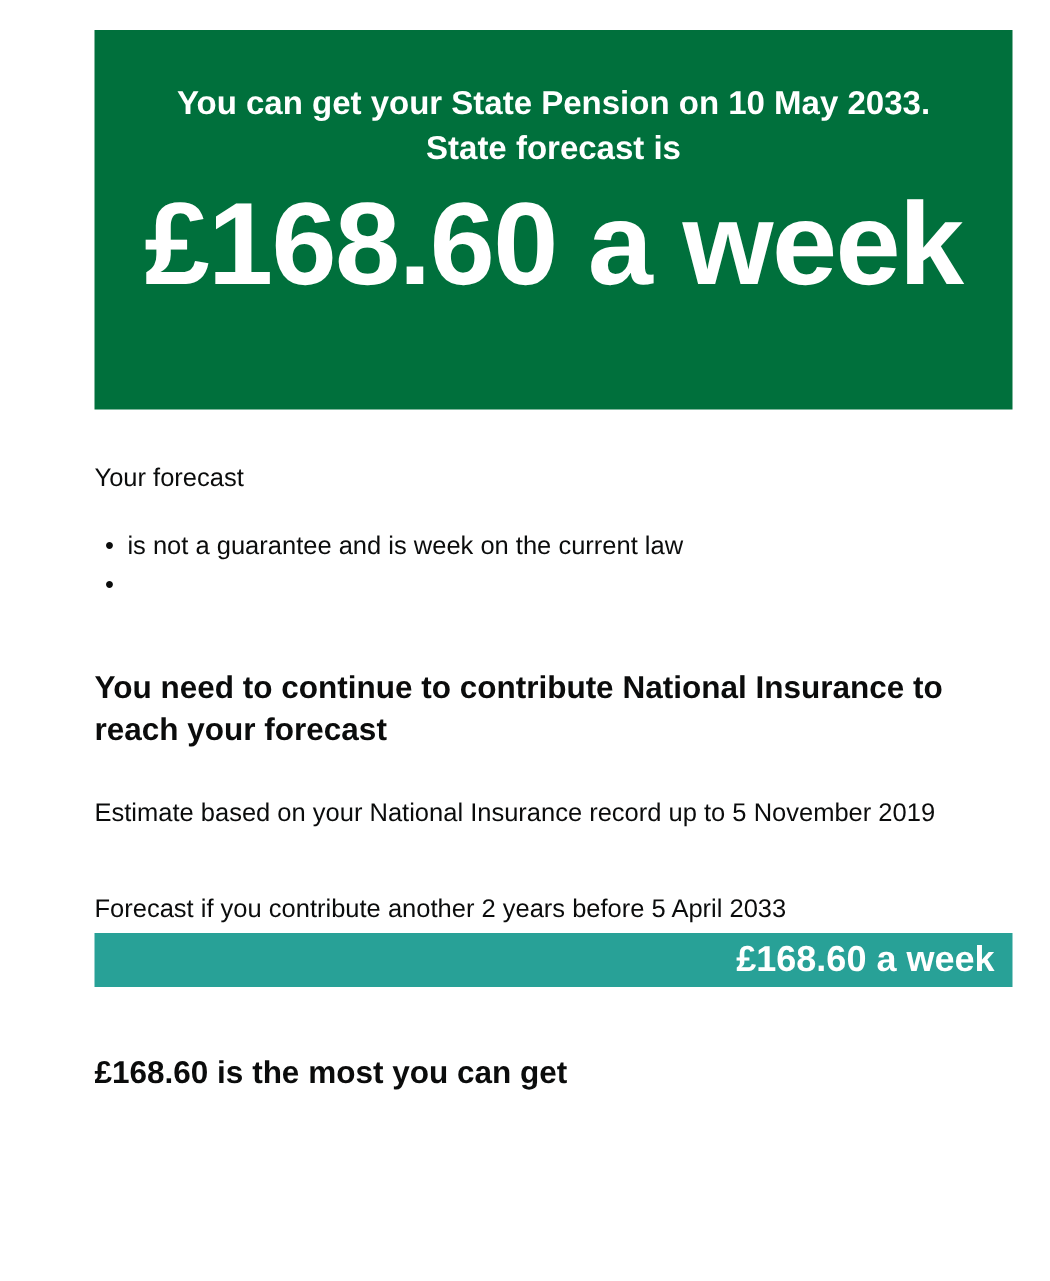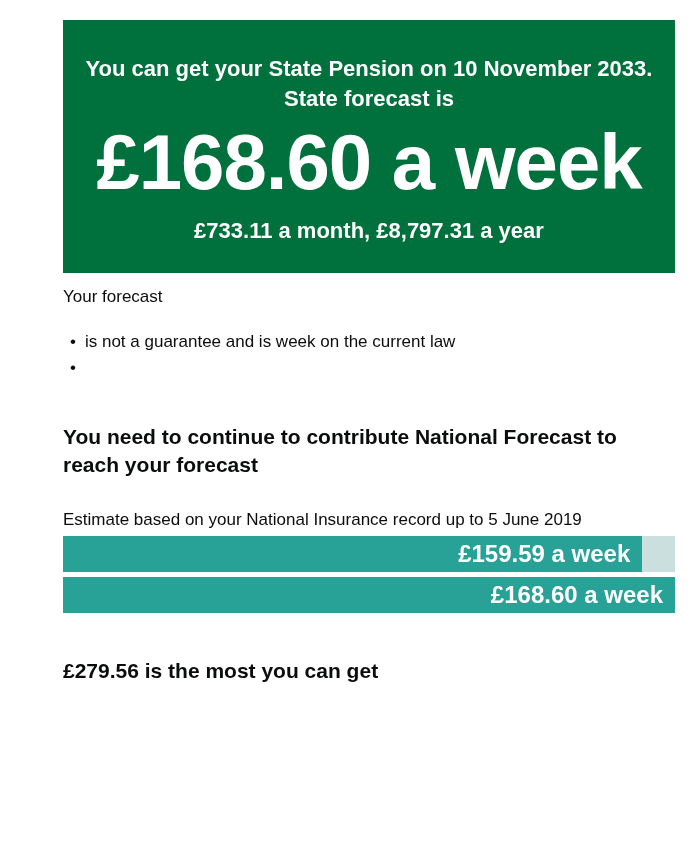--- a/index.html
+++ b/index.html
@@ -36,21 +36,21 @@
     letter-spacing: -1px;
   }
   .panel-sub {
     margin-top: 16px;
     font-size: 22px;
     font-weight: 700;
     line-height: 26px;
   }
   
   .forecast-intro {
-    margin-top: 12px;
+    margin-top: 34px;
     font-size: 17px;
     line-height: 24px;
   }
   ul.notes {
     list-style: none;
     margin-top: 20px;
   }
   ul.notes li {
     display: flex;
     padding-left: 7px;
@@ -101,48 +101,43 @@
     font-weight: 700;
     white-space: nowrap;
   }
 </style>
 </head>
 <body>
 
 <div class="content">
 
   <section class="panel">
-    <div class="panel-heading-line">You can get your State Pension on 10 November 2033.</div>
+    <div class="panel-heading-line">You can get your State Pension on 10 May 2033.</div>
     <div class="panel-heading-line">State forecast is</div>
     <div class="panel-amount">£168.60 a week</div>
-    <div class="panel-sub">£733.11 a month, £8,797.31 a year</div>
   </section>
 
   <p class="forecast-intro">Your forecast</p>
 
   <ul class="notes">
     <li>
       <span class="bullet">•</span>
       <span>is not a guarantee and is week on the current law</span>
     </li>
     <li>
       <span class="bullet">•</span>
     </li>
   </ul>
 
-  <h2 class="section-heading">You need to continue to contribute National Forecast to reach your forecast</h2>
+  <h2 class="section-heading">You need to continue to contribute National Insurance to reach your forecast</h2>
 
-  <p class="bar-label first">Estimate based on your National Insurance record up to 5 June 2019</p>
-  <div class="bar-track">
-    <div class="bar-fill" style="width: 94.656%;">
-      <span class="bar-value">£159.59 a week</span>
-    </div>
-  </div>
+  <p class="bar-label first">Estimate based on your National Insurance record up to 5 November 2019</p>
 
+  <p class="bar-label second">Forecast if you contribute another 2 years before 5 April 2033</p>
   <div class="bar-track">
     <div class="bar-fill" style="width: 100%;">
       <span class="bar-value">£168.60 a week</span>
     </div>
   </div>
 
-  <h2 class="max-heading">£279.56 is the most you can get</h2>
+  <h2 class="max-heading">£168.60 is the most you can get</h2>
 
 </div>
 
 </body></html>

